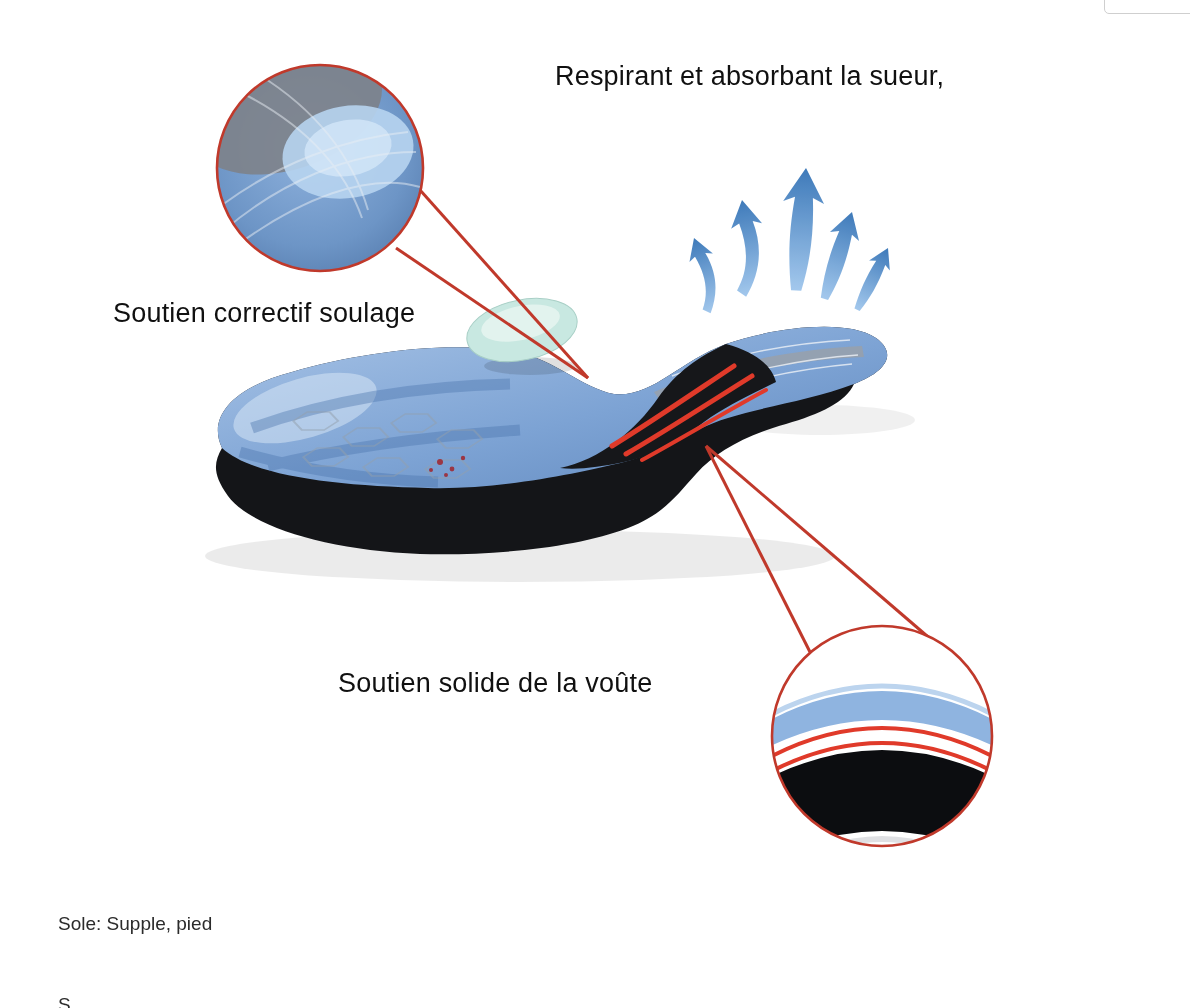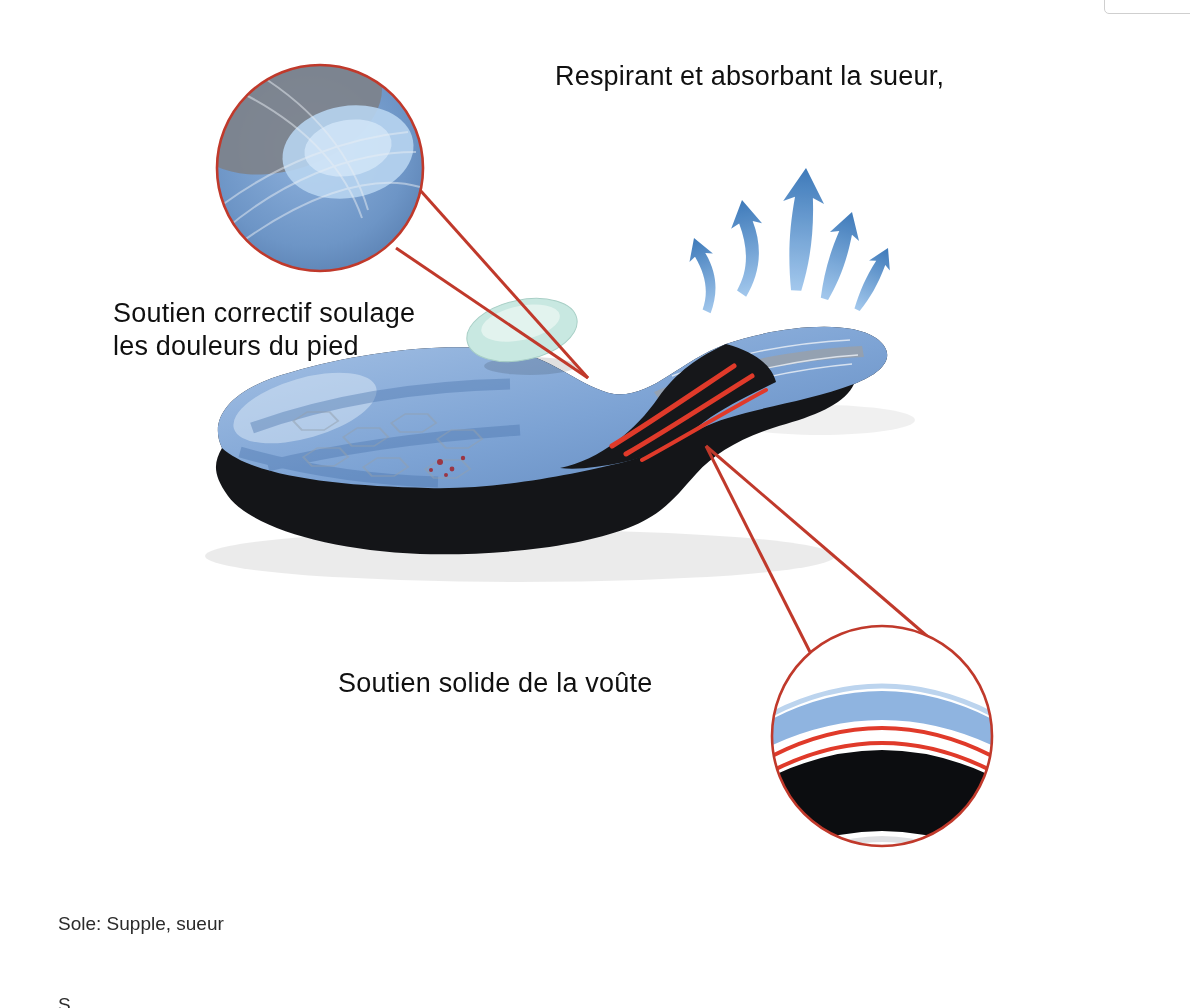--- a/index.html
+++ b/index.html
@@ -199,24 +199,23 @@
       <circle class="zoom-ring" cx="882" cy="736" r="110"></circle>
     </g>
   </svg>
 
   <div class="annotation center" style="left:555px;top:60px;width:480px;">
     <div>Respirant et absorbant la sueur,</div>
   </div>
 
   <div class="annotation" style="left:113px;top:297px;">
     <div>Soutien correctif soulage</div>
-    <div>les douleurs du pied</div>
   </div>
 
   <div class="annotation" style="left:338px;top:667px;">
     <div>Soutien solide de la voûte</div>
   </div>
 
-  <div class="spec-line" style="left:58px;top:912px;">Sole: Supple, sueur</div>
+  <div class="spec-line" style="left:58px;top:912px;">Sole: Supple, pied</div>
 
   <div class="spec-line" style="left:58px;top:993px;">S</div>
 
 </div>
 
 </body></html>

